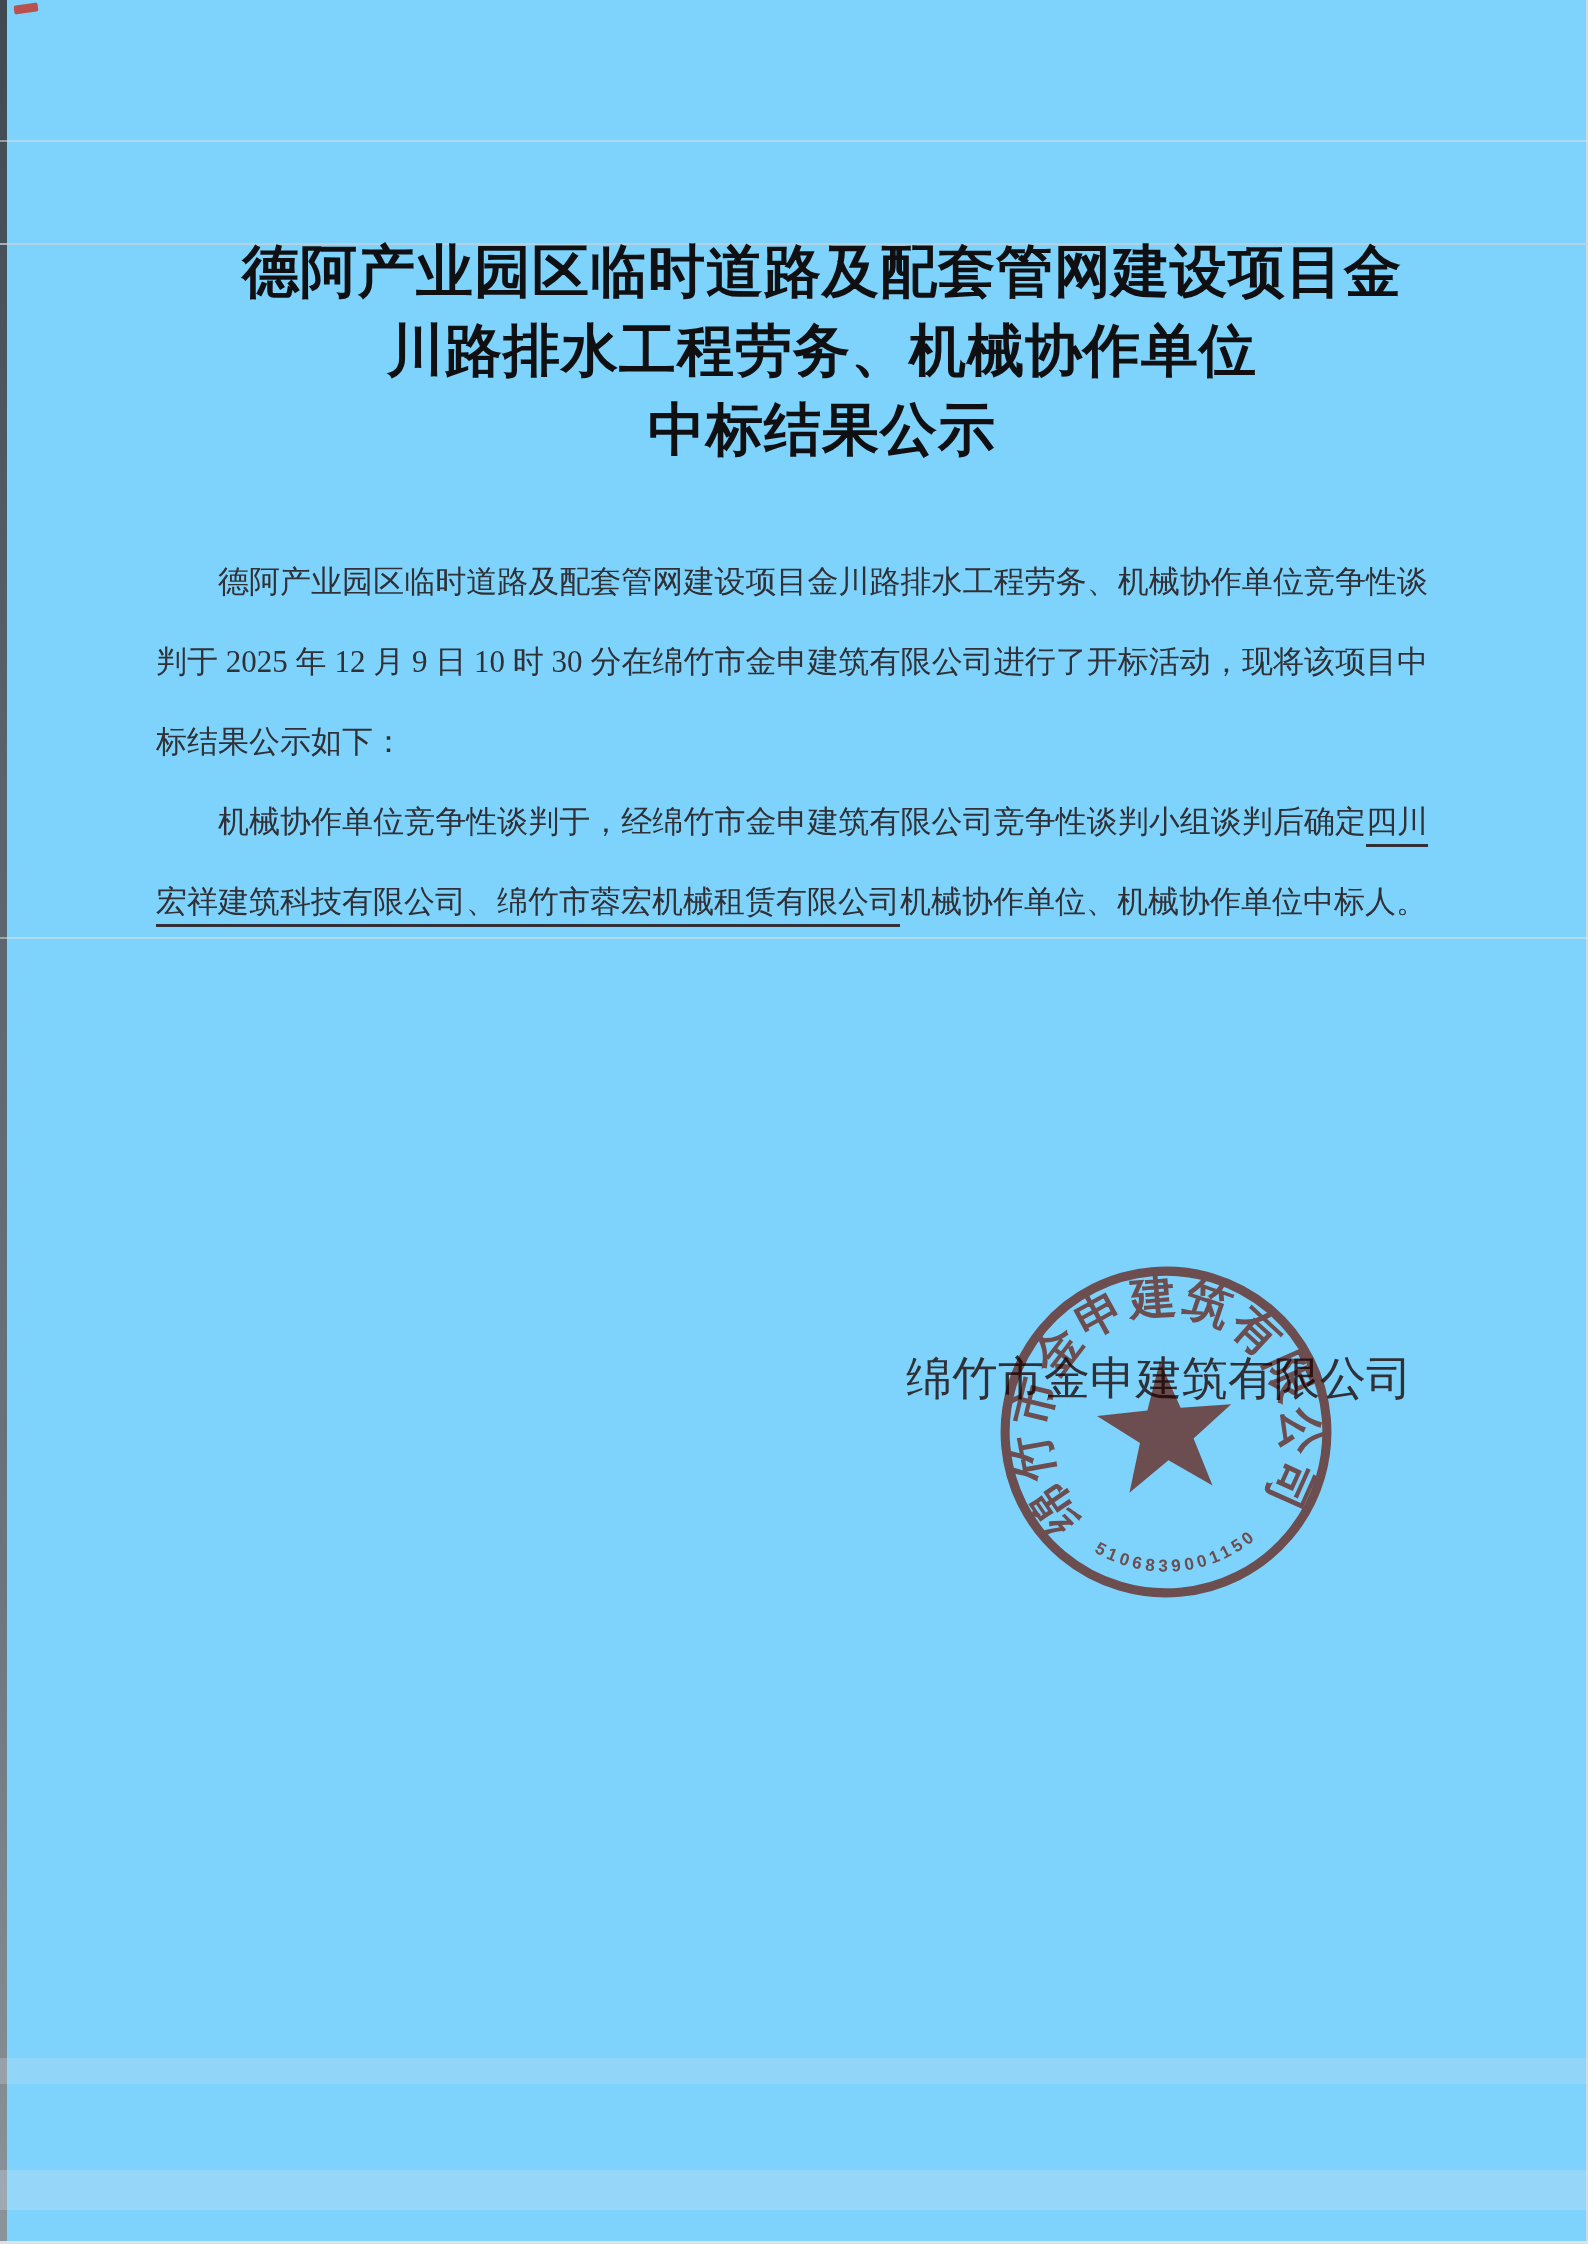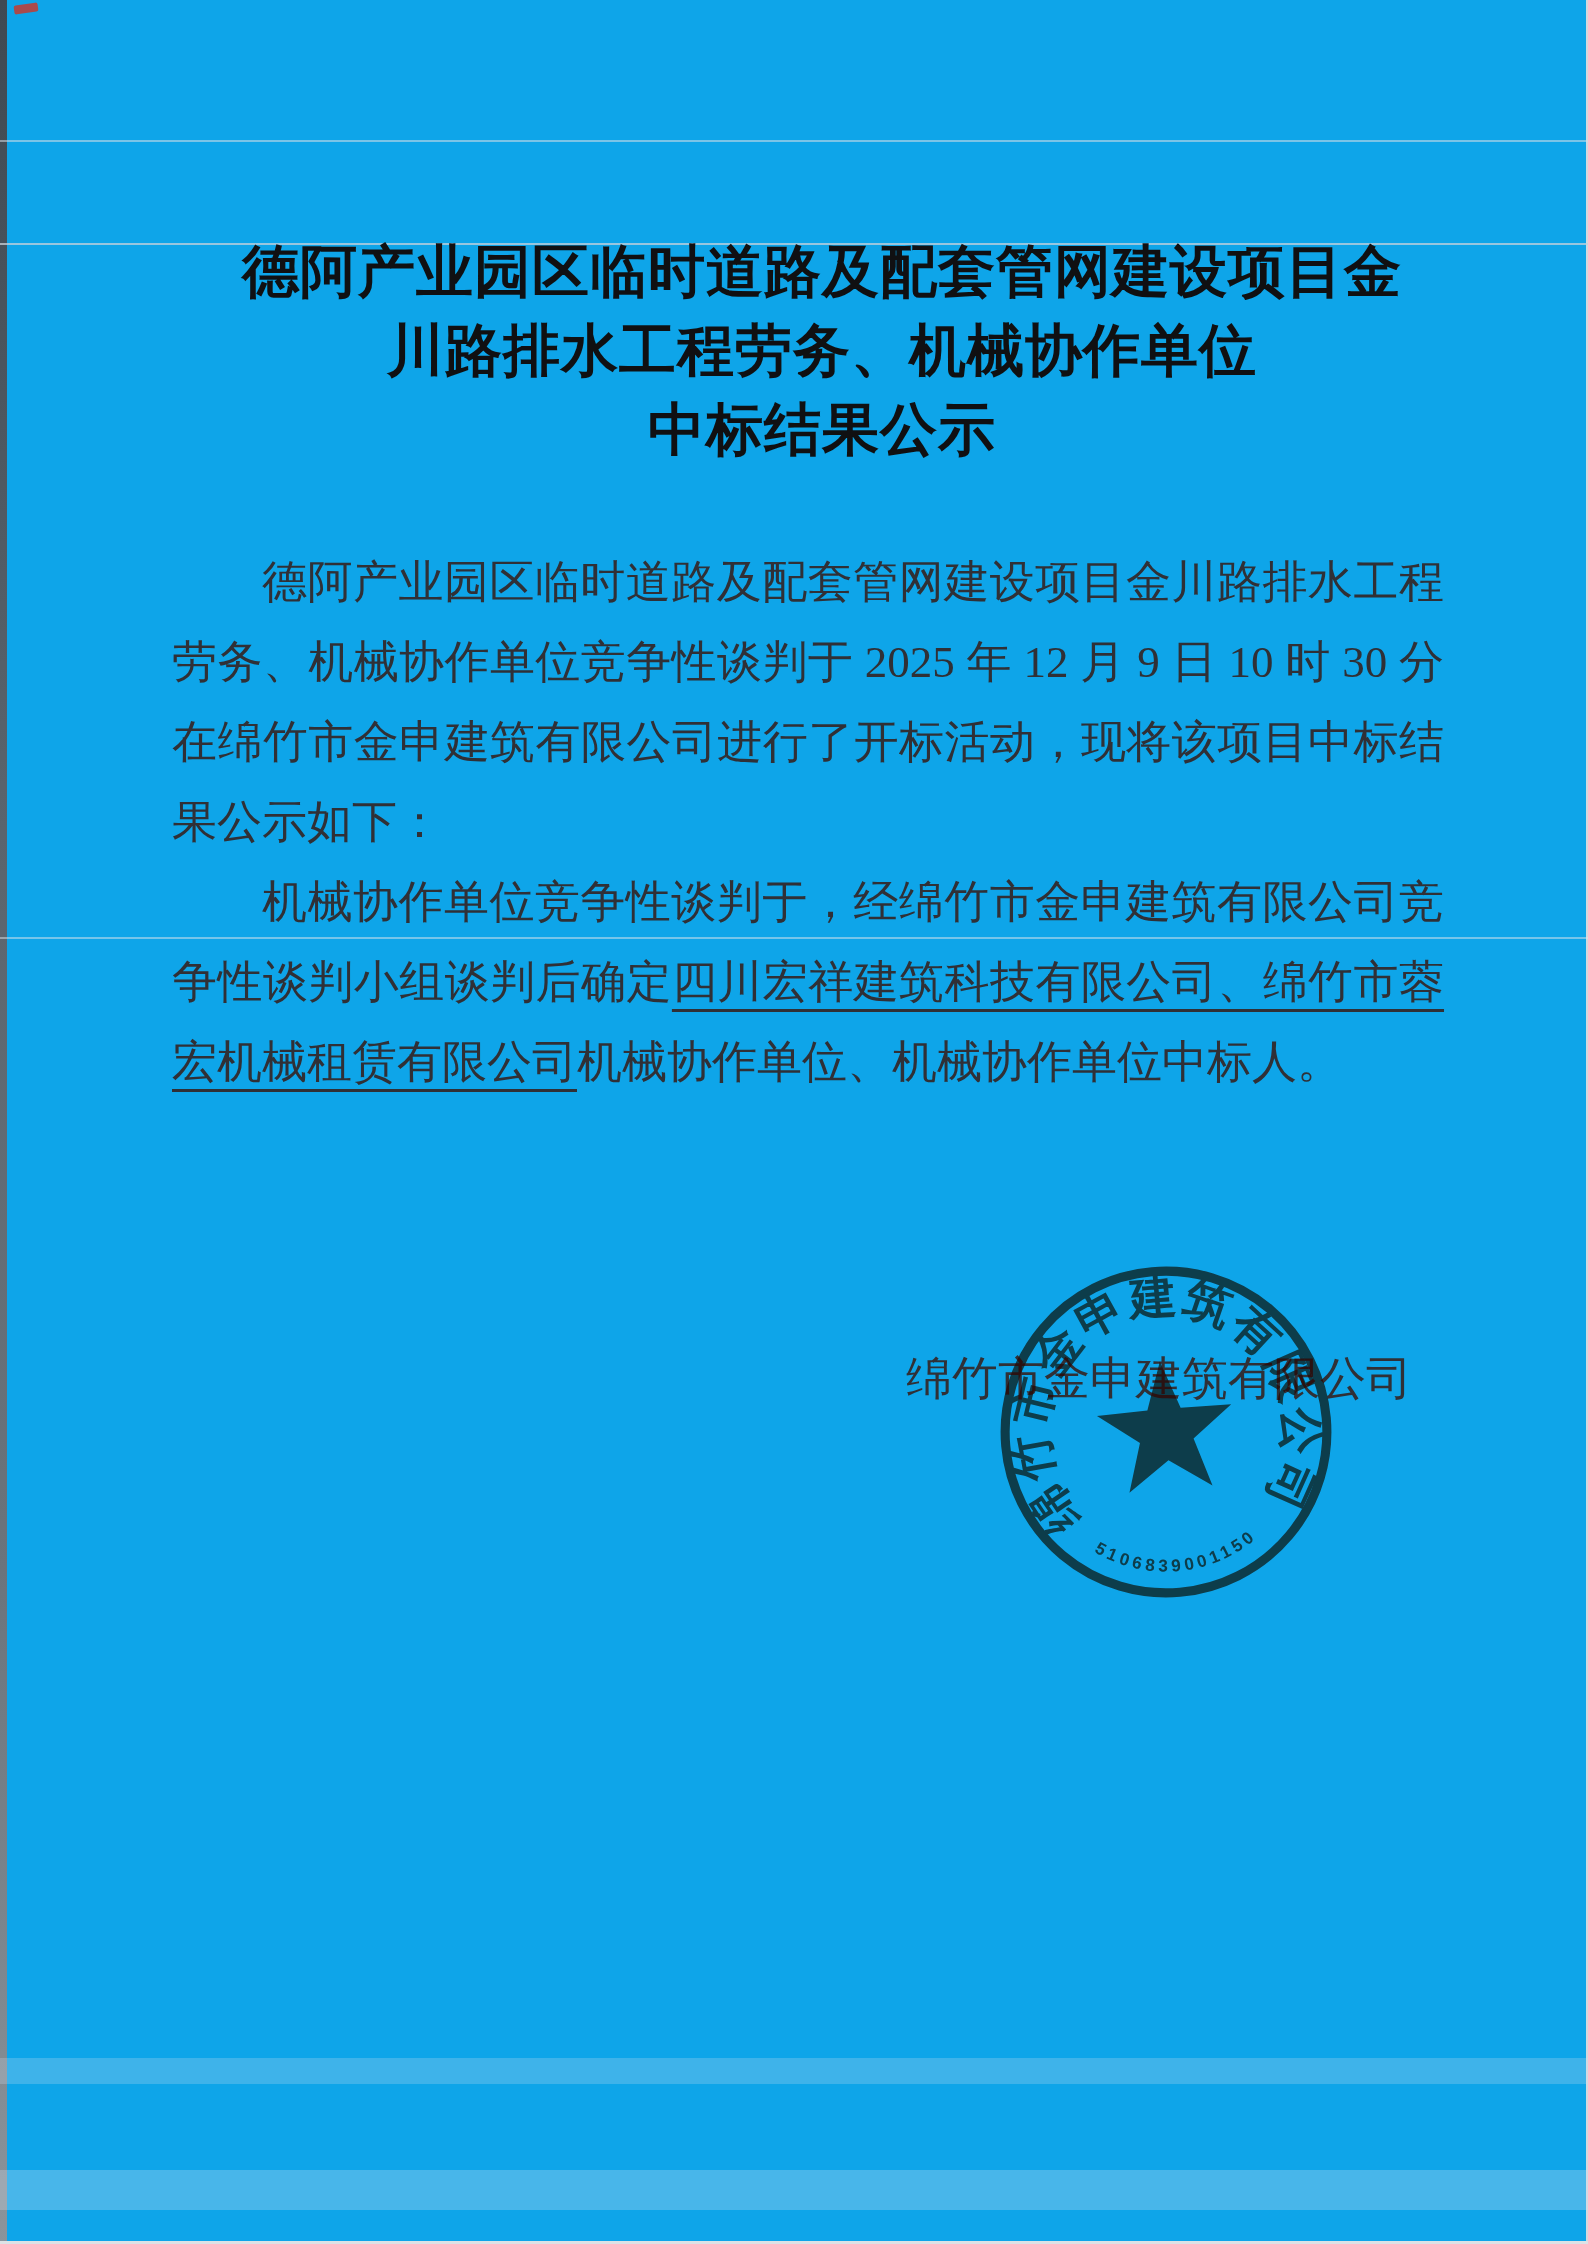--- a/index.html
+++ b/index.html
@@ -4,21 +4,21 @@
 <style>
   html,body{margin:0;padding:0;}
   body{
     width:1588px;height:2244px;
     background:#eef0f2;
     font-family:"Liberation Serif", serif;
   }
   .page{
     position:relative;
     width:1588px;height:2244px;
-    background:#0ea5e9;
+    background:#7dd3fc;
     overflow:hidden;
     color:#2e2e32;
   }
   
   .edge-left{
     position:absolute;left:0;top:0;width:7px;height:100%;
     background:linear-gradient(180deg,#3f4952 0%,#59636c 35%,#6b747c 70%,#8b949b 100%);
   }
   .edge-bottom{
     position:absolute;left:0;bottom:0;width:100%;height:3px;
@@ -47,22 +47,22 @@
     font-family:"Liberation Sans", sans-serif;
     font-weight:900;
     font-size:57px;
     line-height:79px;
     color:#101012;
     letter-spacing:1px;
   }
 
   
   .bodytext{
-    position:absolute;left:172px;top:542px;width:1272px;
-    font-size:45px;line-height:80px;
+    position:absolute;left:156px;top:542px;width:1272px;
+    font-size:31px;line-height:80px;
     text-align:justify;
     color:#303036;
   }
   .bodytext p{margin:0;text-indent:2em;}
   .u{
     text-decoration:underline;
     text-underline-offset:12px;
     text-decoration-thickness:3px;
     text-decoration-color:#303036;
   }

